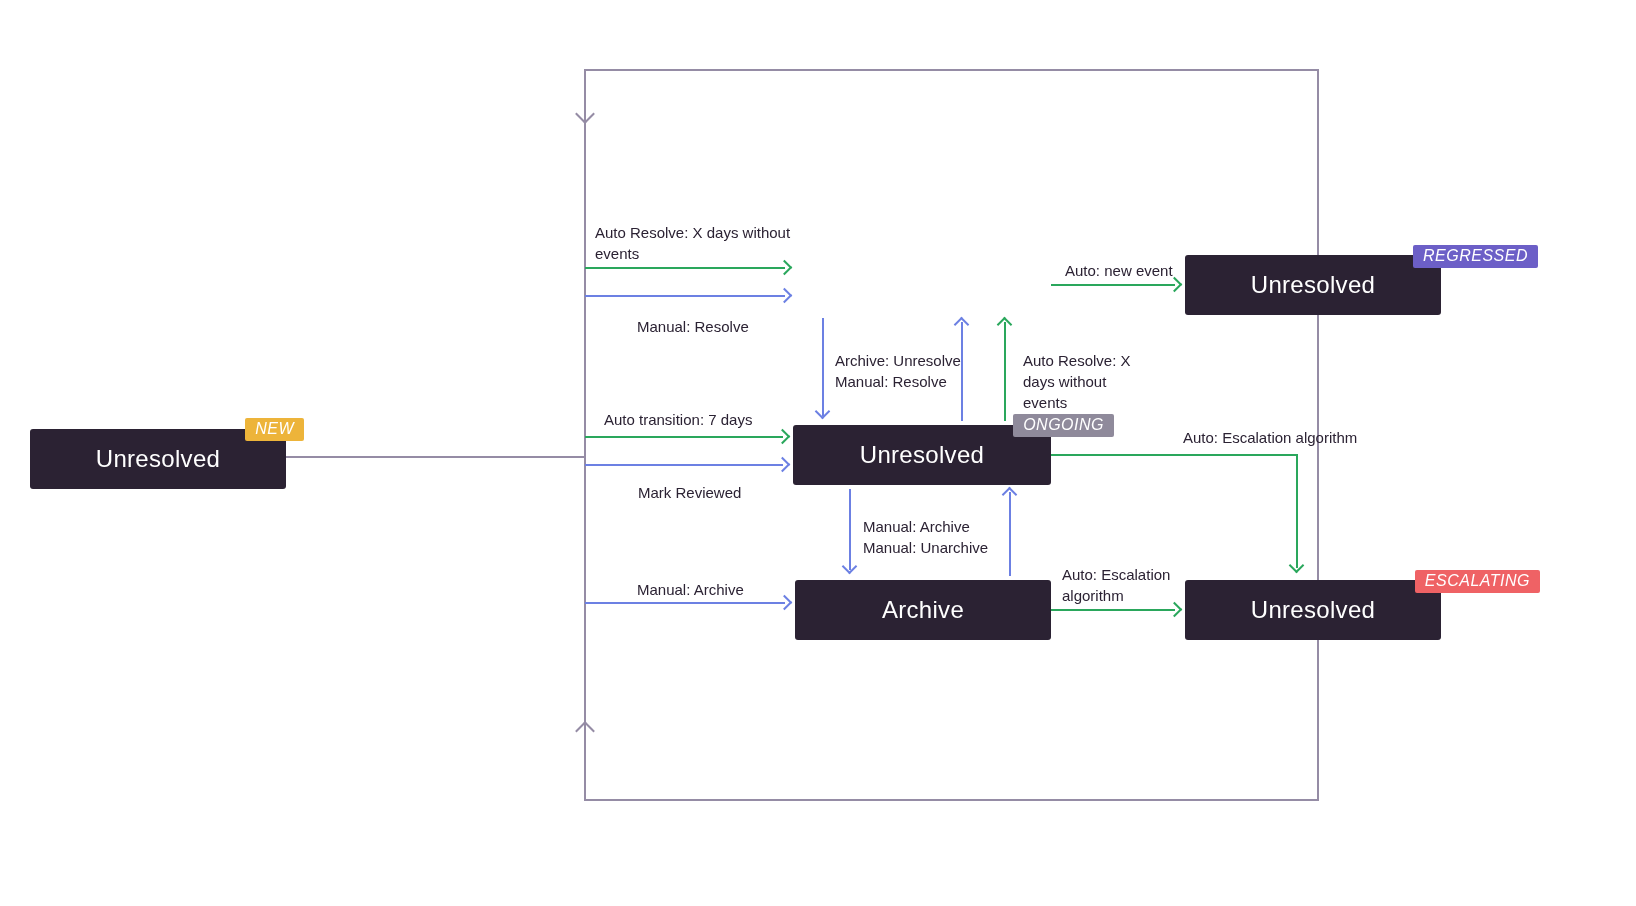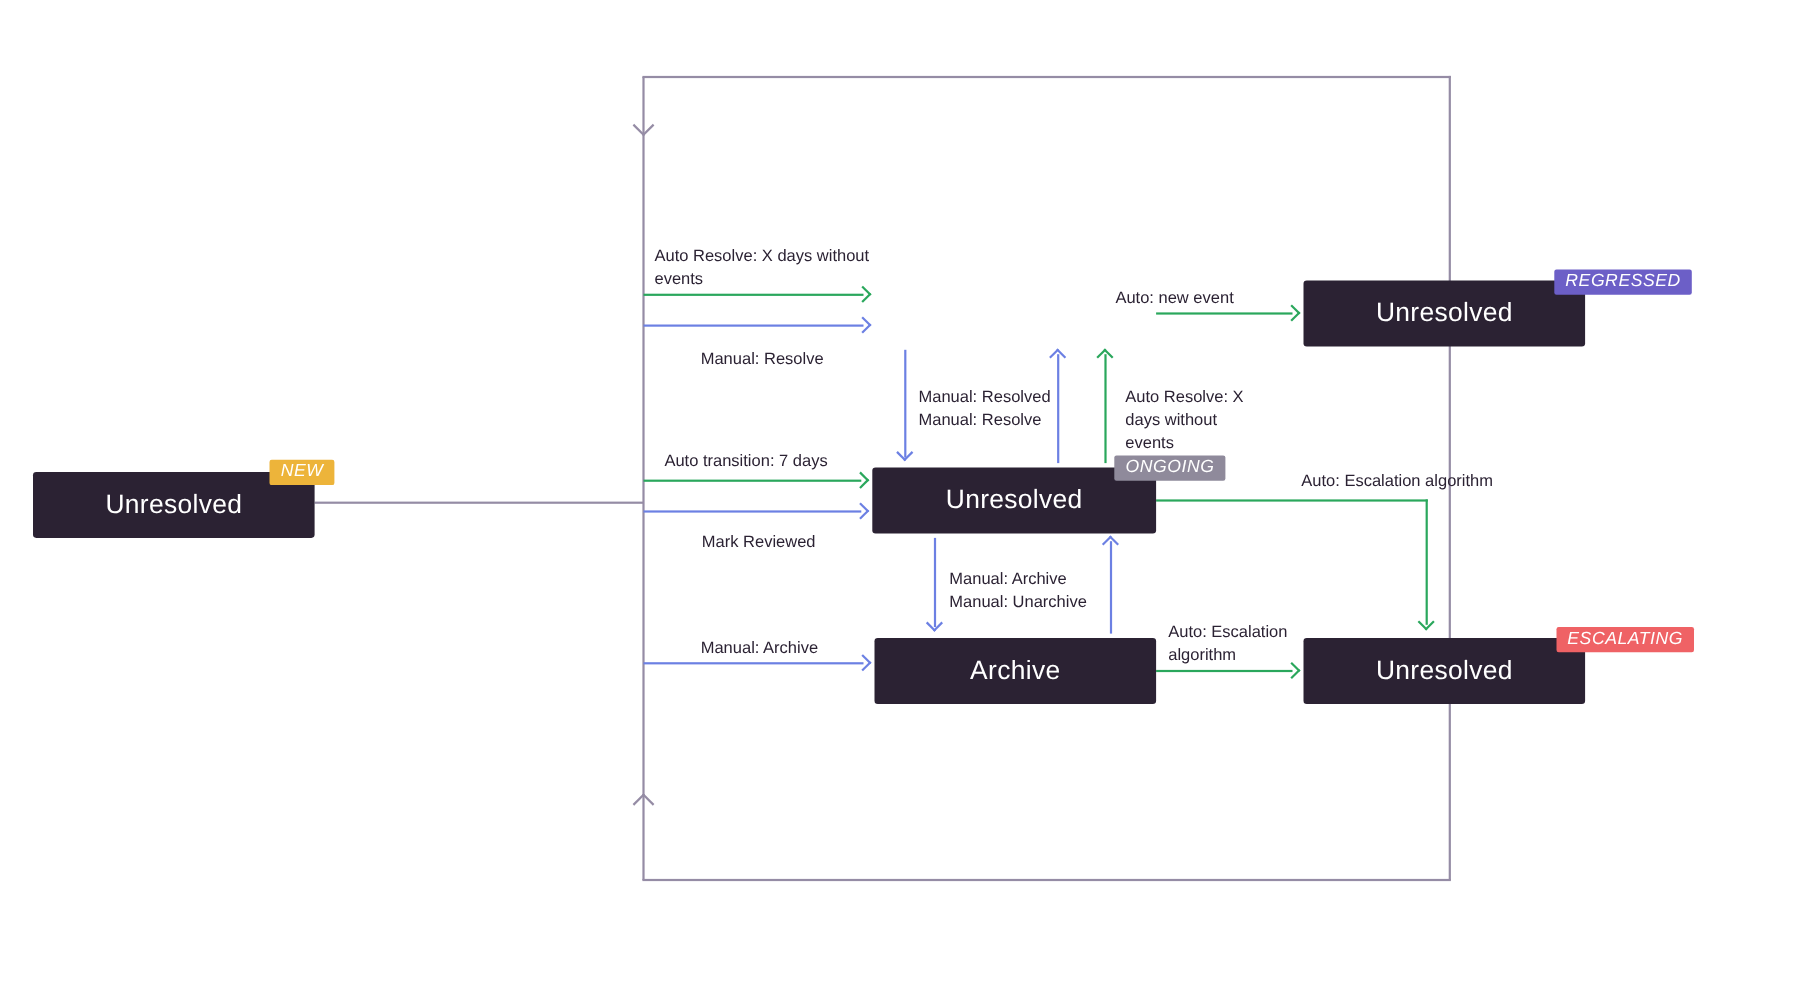--- a/index.html
+++ b/index.html
@@ -96,23 +96,23 @@
   <span class="chev down green-c" style="left:1291px; top:560px;"></span>
 
   <div class="line blue" style="left:585px; top:602px; width:200px; height:2px;"></div>
   <span class="chev right blue-c" style="left:779px; top:597px;"></span>
 
   <div class="line green" style="left:1051px; top:609px; width:124px; height:2px;"></div>
   <span class="chev right green-c" style="left:1169px; top:604px;"></span>
 
   <div class="edge-label" style="left:595px; top:222px; width:200px;">Auto Resolve: X days without events</div>
   <div class="edge-label" style="left:637px; top:316px;">Manual: Resolve</div>
-  <div class="edge-label" style="left:1014px; top:260px;">Auto: new event</div>
+  <div class="edge-label" style="left:1065px; top:260px;">Auto: new event</div>
   <div class="edge-label" style="left:835px; top:350px;">
-    <div>Manual: Resolved</div>
+    <div>Archive: Unresolve</div>
     <div>Manual: Resolve</div>
   </div>
   <div class="edge-label" style="left:1023px; top:350px; width:112px;">Auto Resolve: X days without events</div>
   <div class="edge-label" style="left:604px; top:409px;">Auto transition: 7 days</div>
   <div class="edge-label" style="left:638px; top:482px;">Mark Reviewed</div>
   <div class="edge-label" style="left:1183px; top:427px;">Auto: Escalation algorithm</div>
   <div class="edge-label" style="left:863px; top:516px;">
     <div>Manual: Archive</div>
     <div>Manual: Unarchive</div>
   </div>

